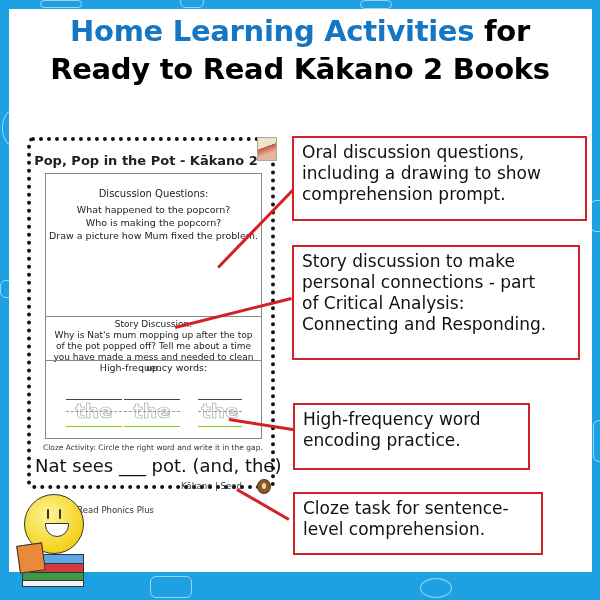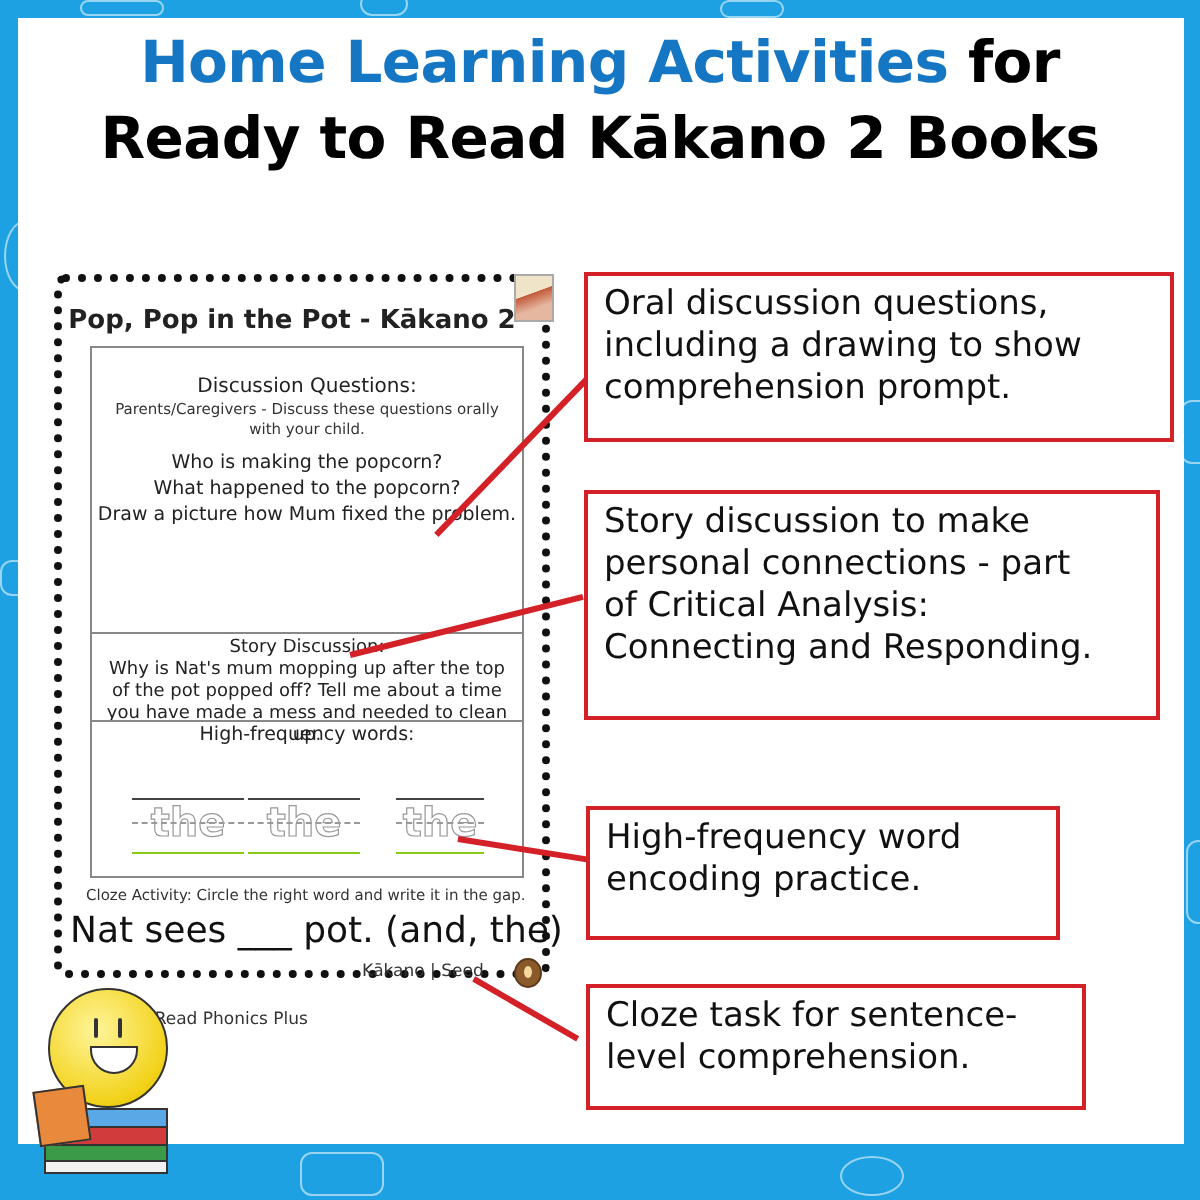--- a/index.html
+++ b/index.html
@@ -61,24 +61,23 @@
   </div>
   <div>Ready to Read Kākano 2 Books</div>
 </div>
 
 <div class="worksheet">
   <div class="ws-title">Pop, Pop in the Pot - Kākano 2</div>
   <div class="ws-thumb"></div>
 
   <div class="ws-box">
     <div class="sec-head" style="margin-top:14px;">Discussion Questions:</div>
-    <div class="sec-sub">Parents/Caregivers - Discuss these questions orally with your child.</div>
     <div style="height:4px"></div>
+    <div class="q">What happened to the popcorn?</div>
     <div class="q">Who is making the popcorn?</div>
-    <div class="q">What happened to the popcorn?</div>
     <div class="q">Draw a picture how Mum fixed the problem.</div>
 
     <div class="divider" style="top:142px"></div>
     <div class="story">
       <div>Story Discussion:</div>
       <div style="padding:0 4px;">Why is Nat's mum mopping up after the top of the pot popped off? Tell me about a time you have made a mess and needed to clean up.</div>
     </div>
     <div class="divider" style="top:186px"></div>
     <div class="hf">High-frequency words:</div>
 

